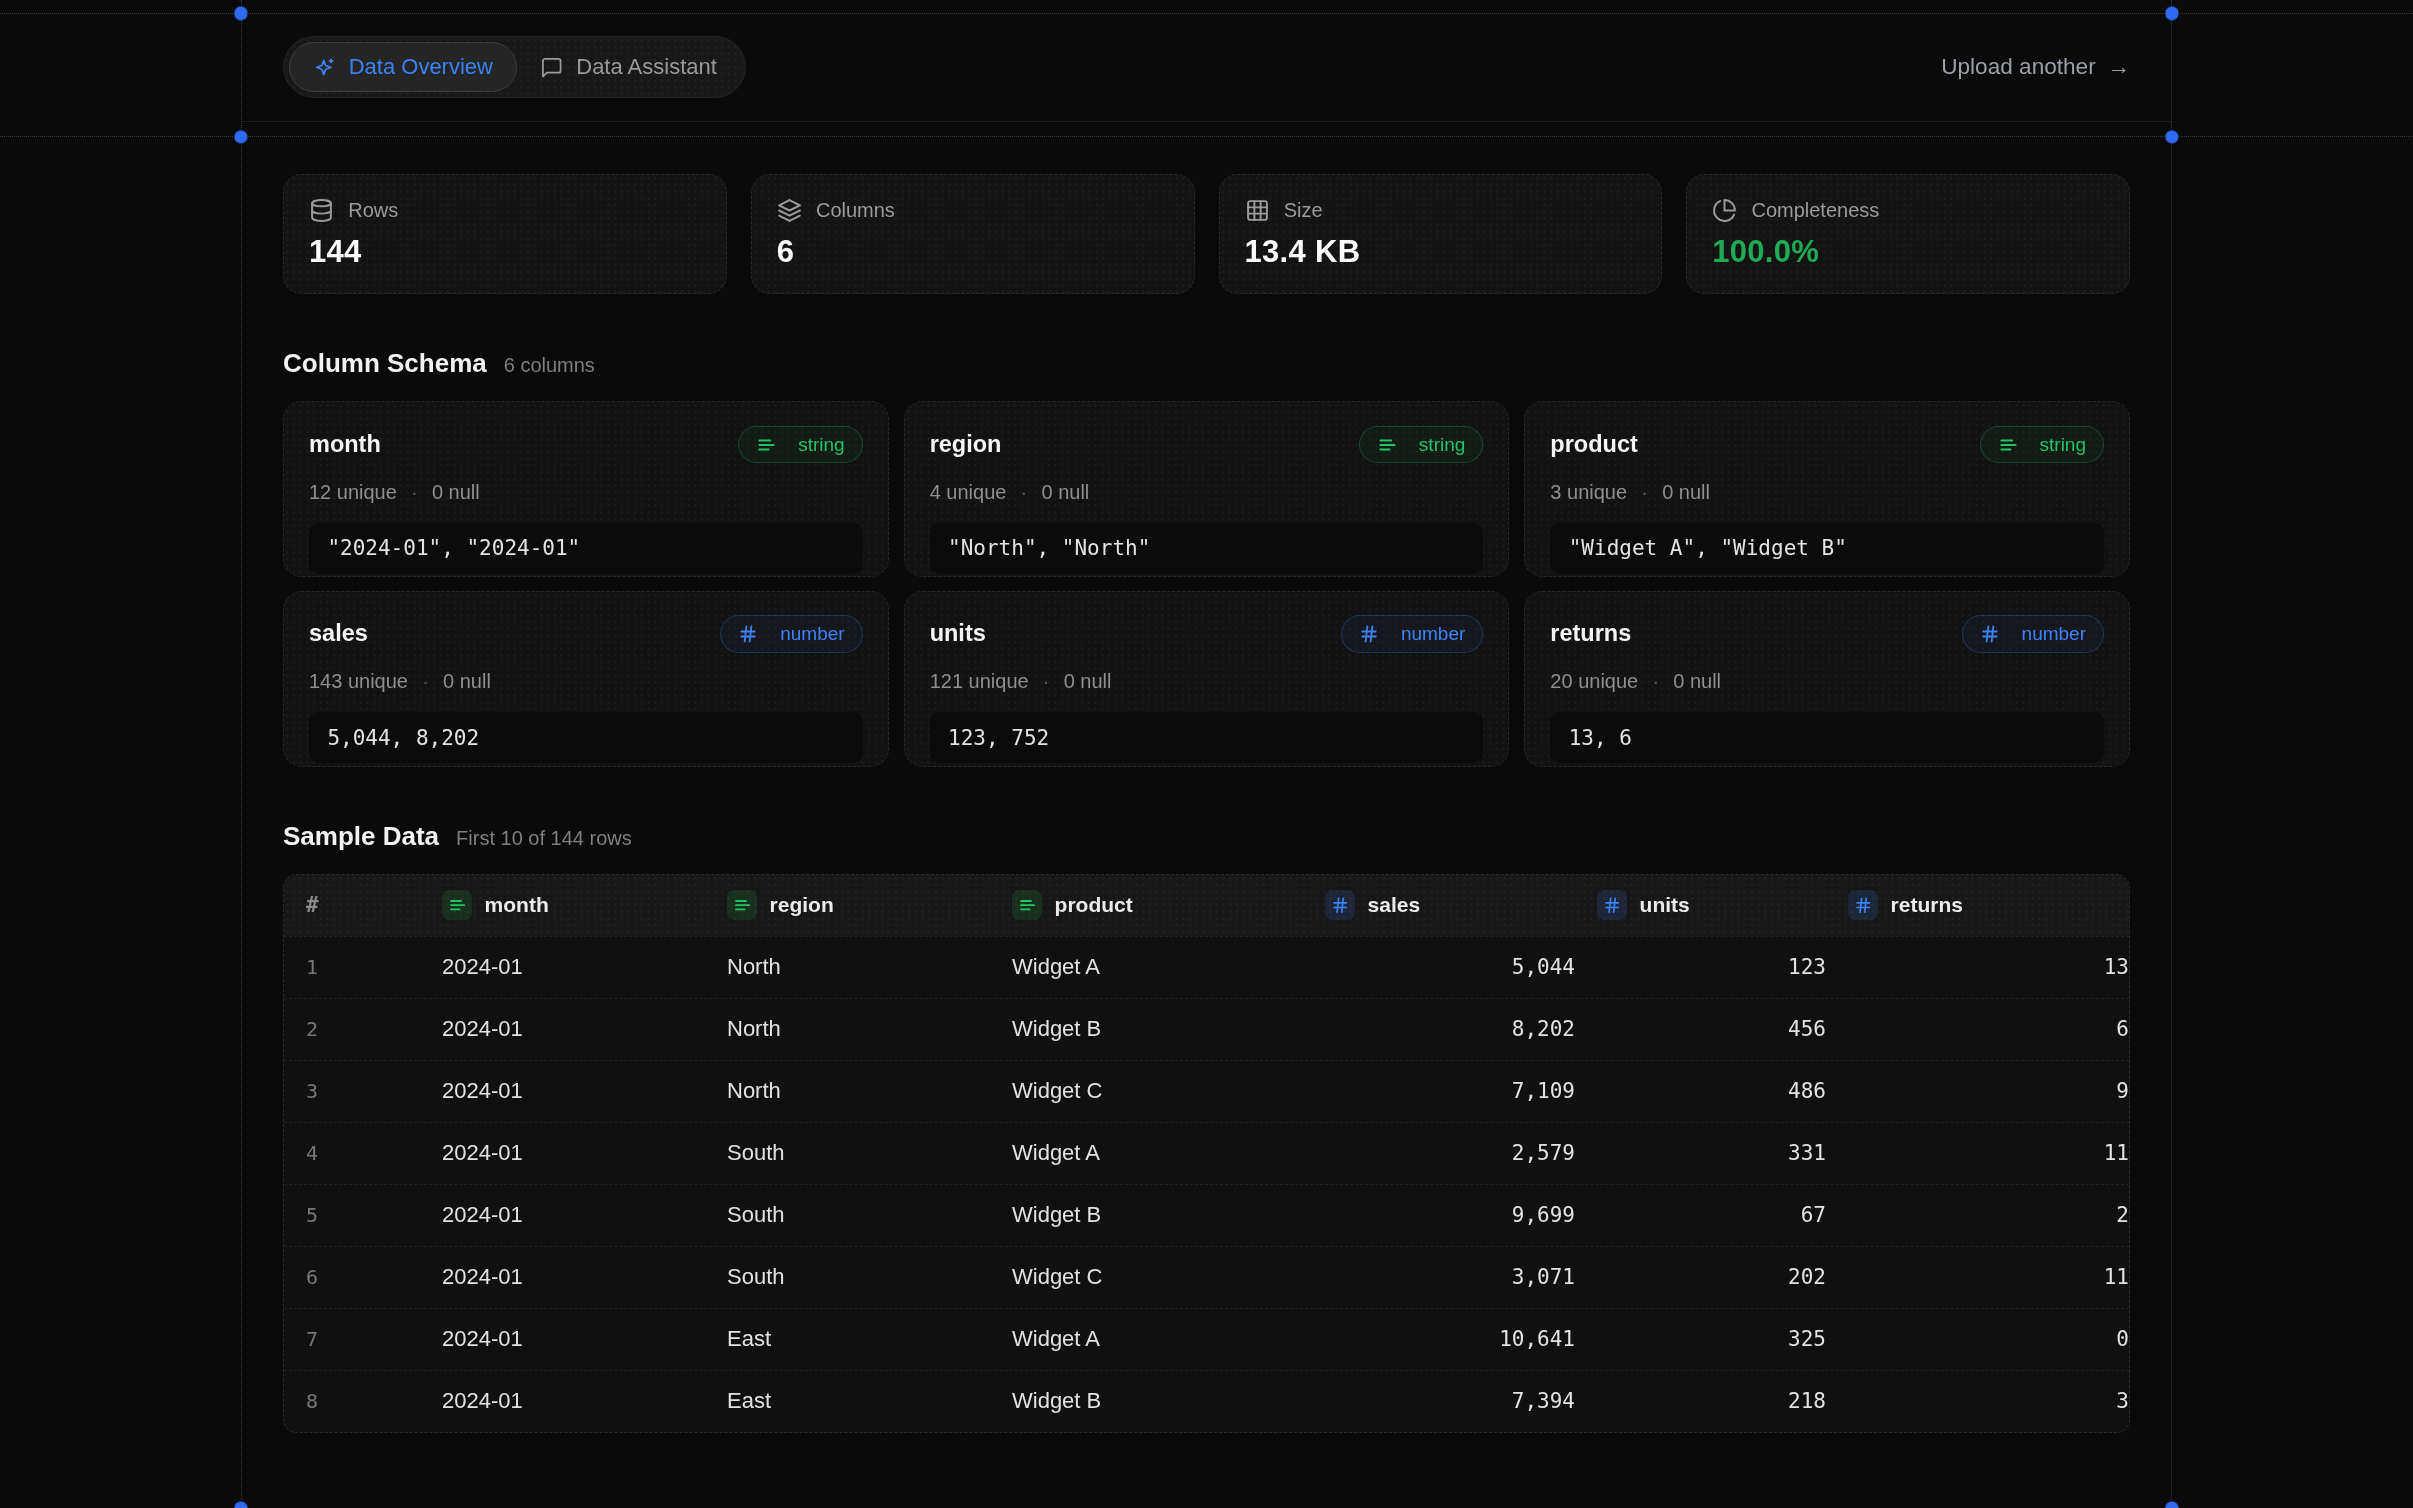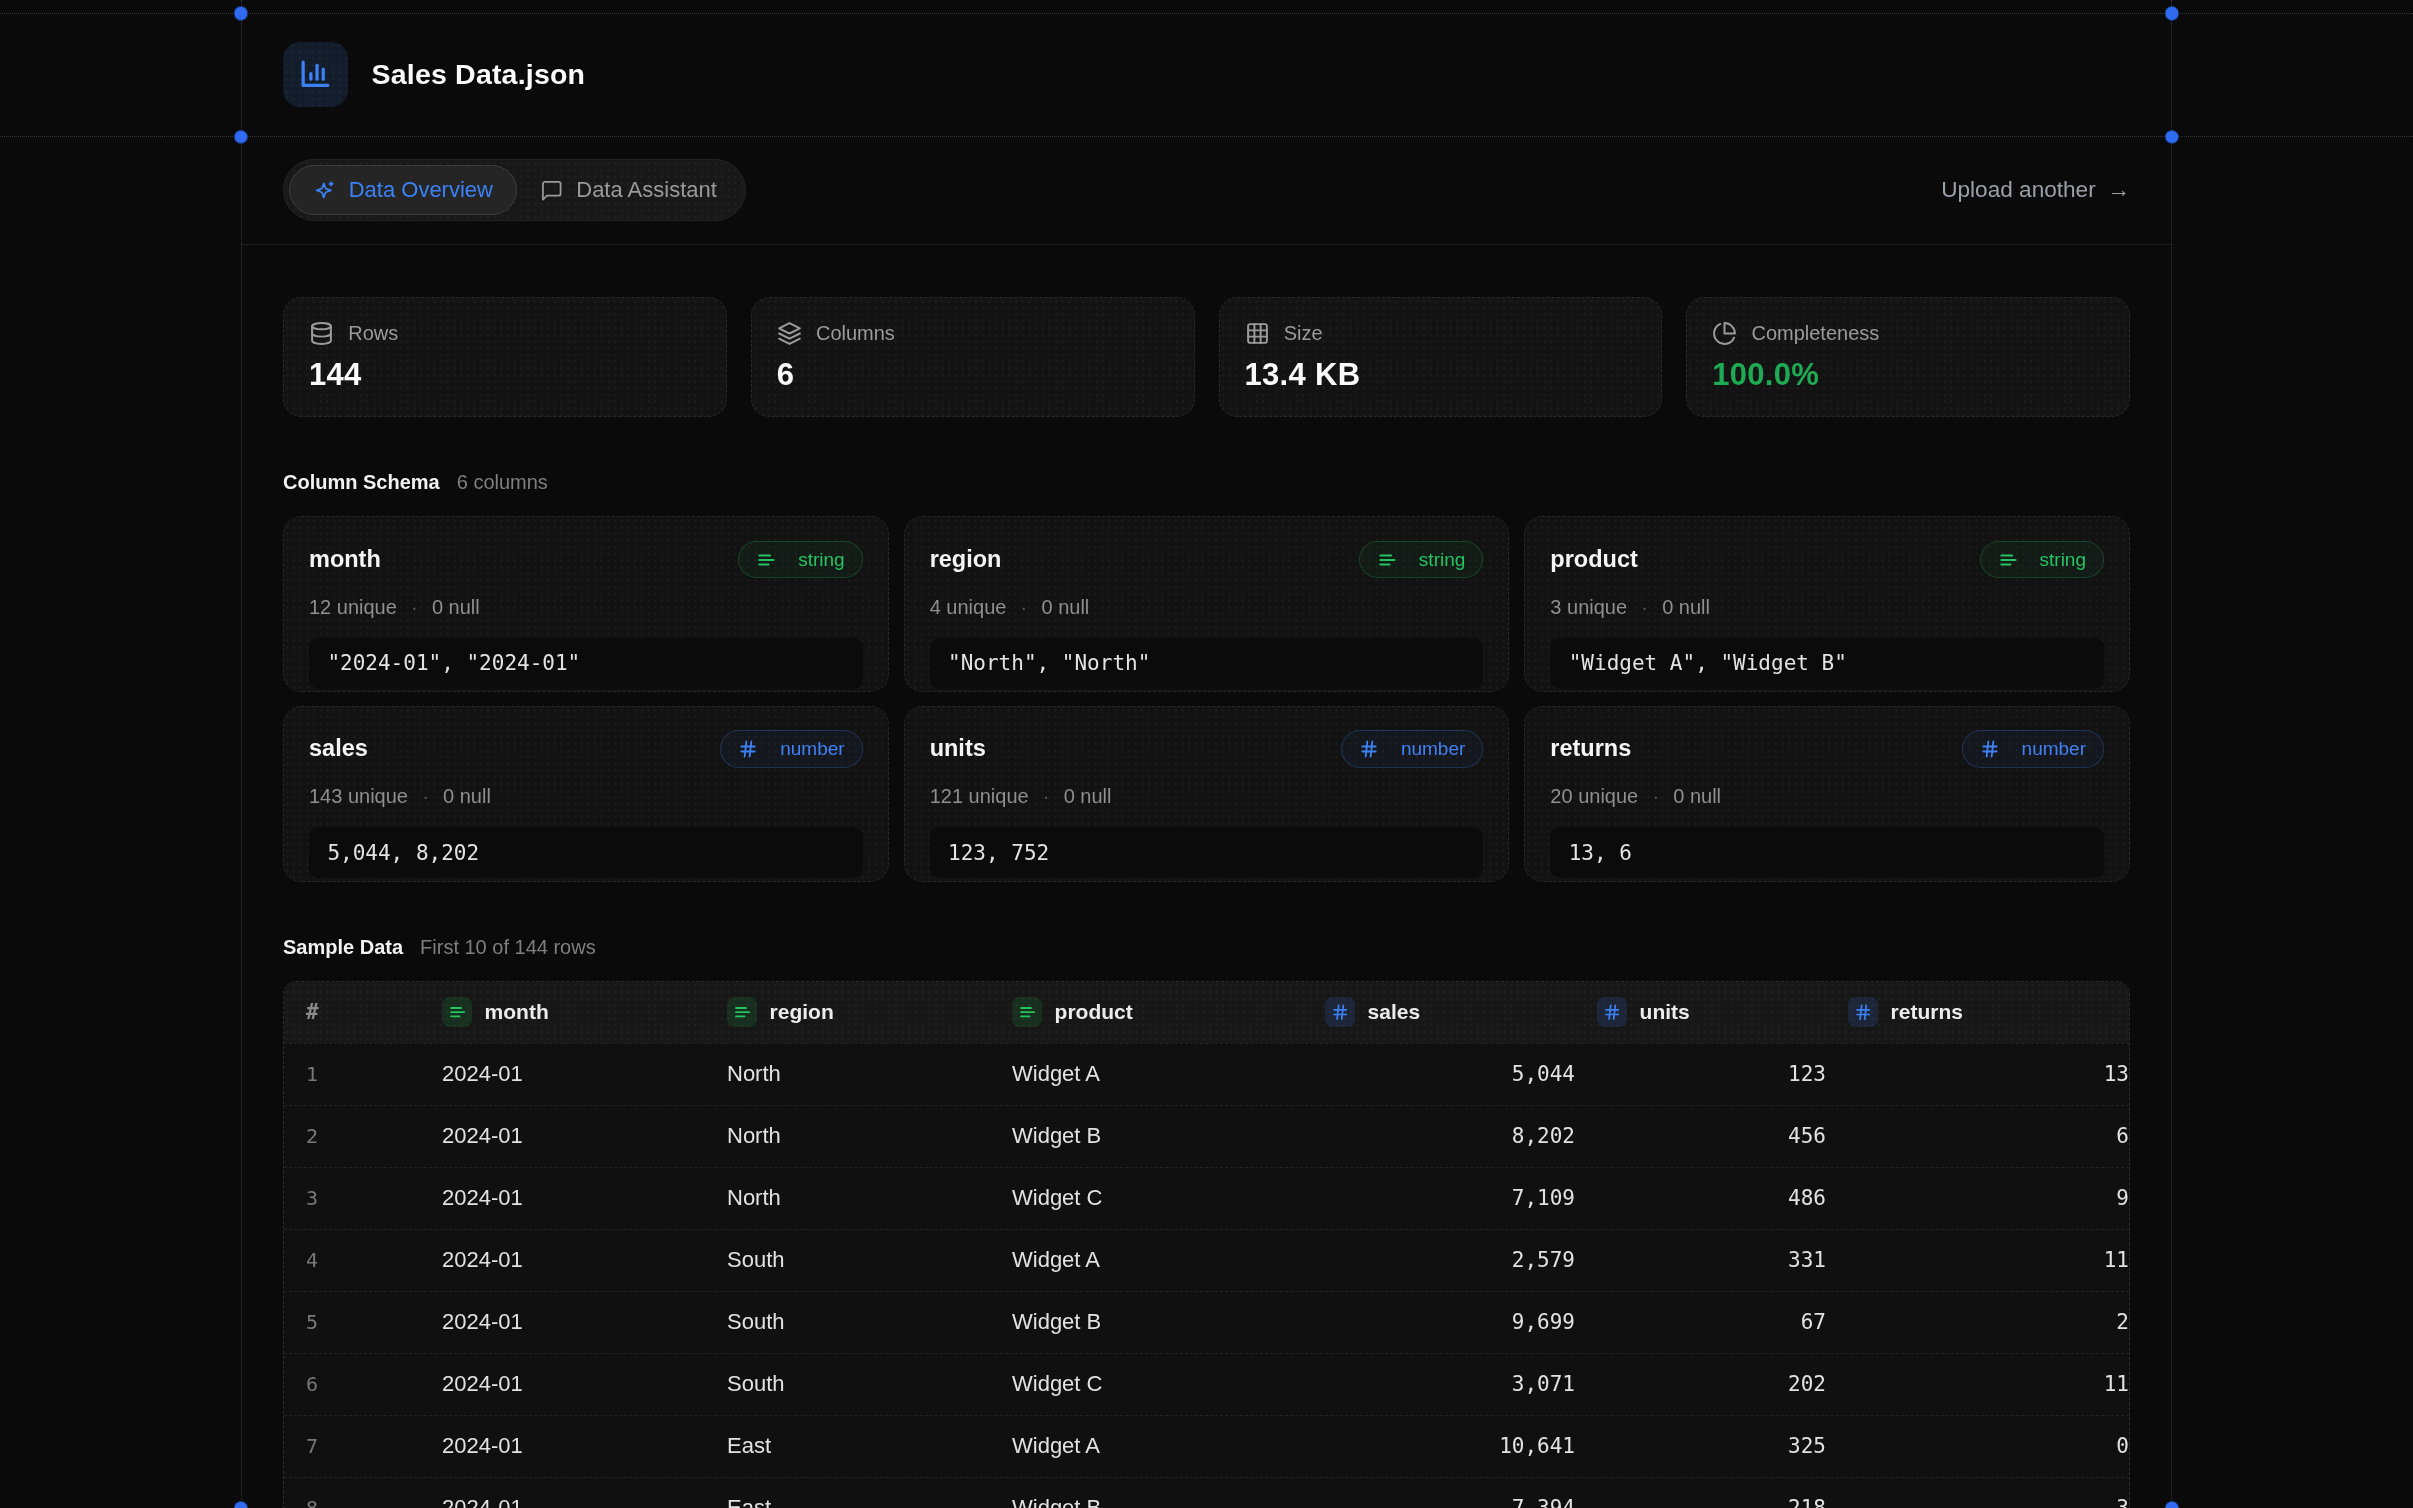--- a/index.html
+++ b/index.html
@@ -44,21 +44,21 @@
 
   
   .stats-row { display:grid; grid-template-columns:repeat(4,1fr); gap:24px; }
   .stat-card { height:120px; background-color:#131313; border:1.7px dashed #2b2b2b; border-radius:18.4px; padding:22.6px 25px; }
   .stat-head { display:flex; align-items:center; gap:14.2px; color:#9b9b9b; font-size:20px; }
   .stat-head svg { width:25px; height:25px; flex:0 0 auto; }
   .stat-value { margin-top:11px; font-size:31px; font-weight:700; color:#fafafa; letter-spacing:0.3px; }
 
   
   .section-head { display:flex; align-items:baseline; gap:17px; margin:54px 0 22px; }
-  .section-title { font-size:20px; font-weight:700; color:#f2f2f2; }
+  .section-title { font-size:26px; font-weight:700; color:#f2f2f2; }
   .section-sub { font-size:20px; color:#7f7f7f; }
 
   
   .schema-grid { display:grid; grid-template-columns:repeat(3,1fr); gap:13.4px 15px; }
   .schema-card { height:176px; background-color:#121212; border:1.7px dashed #292929; border-radius:18.4px; padding:23.5px 25px; }
   .schema-top { display:flex; align-items:center; justify-content:space-between; }
   .schema-name { font-size:23.5px; font-weight:700; color:#f5f5f5; }
   .badge { display:inline-flex; align-items:center; gap:22px; border-radius:837px; padding:6.7px 17px; font-size:19px; font-weight:500; }
   .badge svg { width:20px; height:20px; }
   .badge.string { color:#24c363; border:1.7px solid rgba(36,195,99,.26); background:rgba(36,195,99,.05); }
@@ -93,31 +93,20 @@
 <div class="guide-v" style="left:2171px"></div>
 <div class="handle" style="left:241px; top:13.4px"></div>
 <div class="handle" style="left:2172px; top:13.4px"></div>
 <div class="handle" style="left:241px; top:137px"></div>
 <div class="handle" style="left:2172px; top:137px"></div>
 <div class="handle" style="left:241px; top:1508px"></div>
 <div class="handle" style="left:2172px; top:1508px"></div>
 
 <div class="app">
 
-  <div class="app-header">
-    <div class="file-icon-tile textured">
-      <svg viewBox="0 0 24 24" fill="none" stroke="currentColor" stroke-width="2.1" stroke-linecap="round" stroke-linejoin="round">
-        <path d="M4 4v15h16"></path>
-          <path d="M9 15v-3.5"></path>
-          <path d="M13 15V6"></path>
-          <path d="M17 15V8.5"></path>
-      </svg>
-    </div>
-    <div class="page-title">Sales Data.json</div>
-  </div>
 
   <div class="toolbar">
     <div class="tab-group textured">
       <div class="tab active">
         <svg viewBox="0 0 24 24" fill="none" stroke="currentColor" stroke-width="1.8" stroke-linecap="round" stroke-linejoin="round">
           <path d="M11 4.5l1.55 4.45a2 2 0 0 0 1.2 1.2L18.2 11.7l-4.45 1.55a2 2 0 0 0-1.2 1.2L11 18.9l-1.55-4.45a2 2 0 0 0-1.2-1.2L3.8 11.7l4.45-1.55a2 2 0 0 0 1.2-1.2L11 4.5z"></path>
           <path d="M18.5 3.2v3.4M16.8 4.9h3.4"></path>
         </svg>
         <span>Data Overview</span>
       </div>

